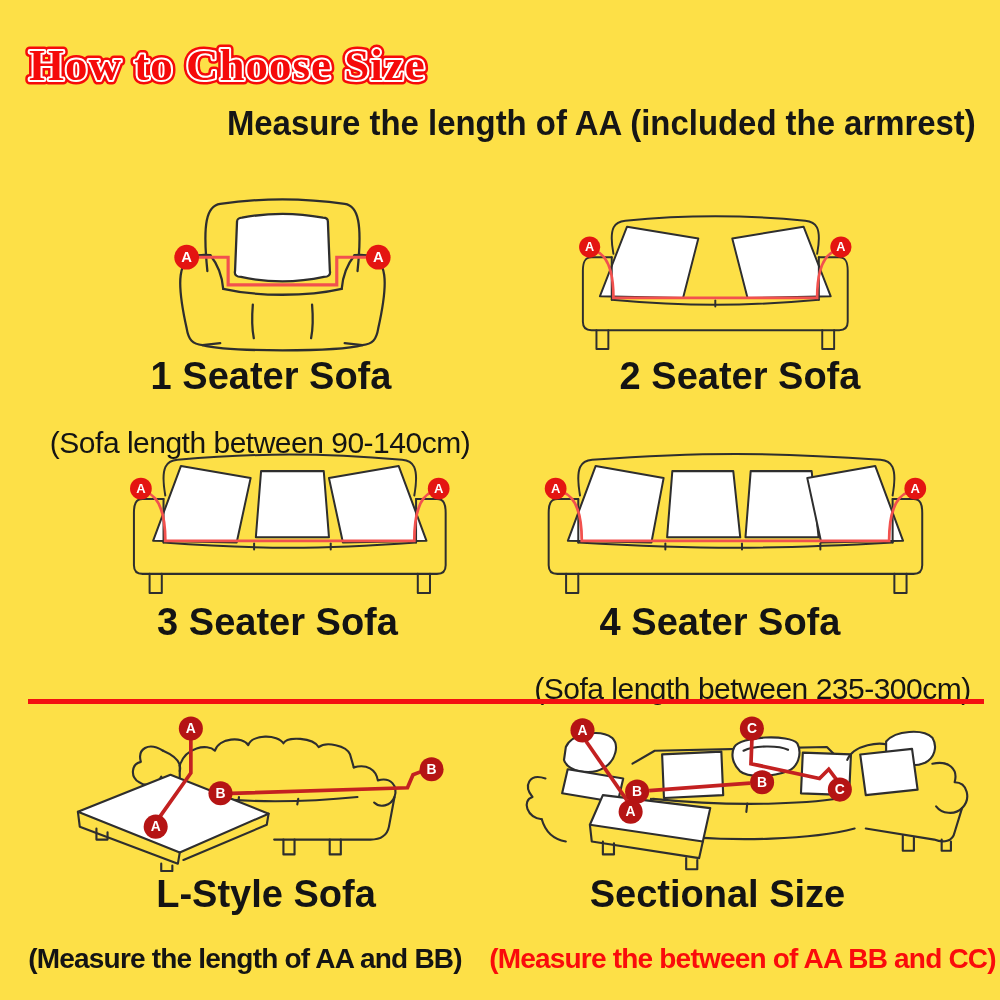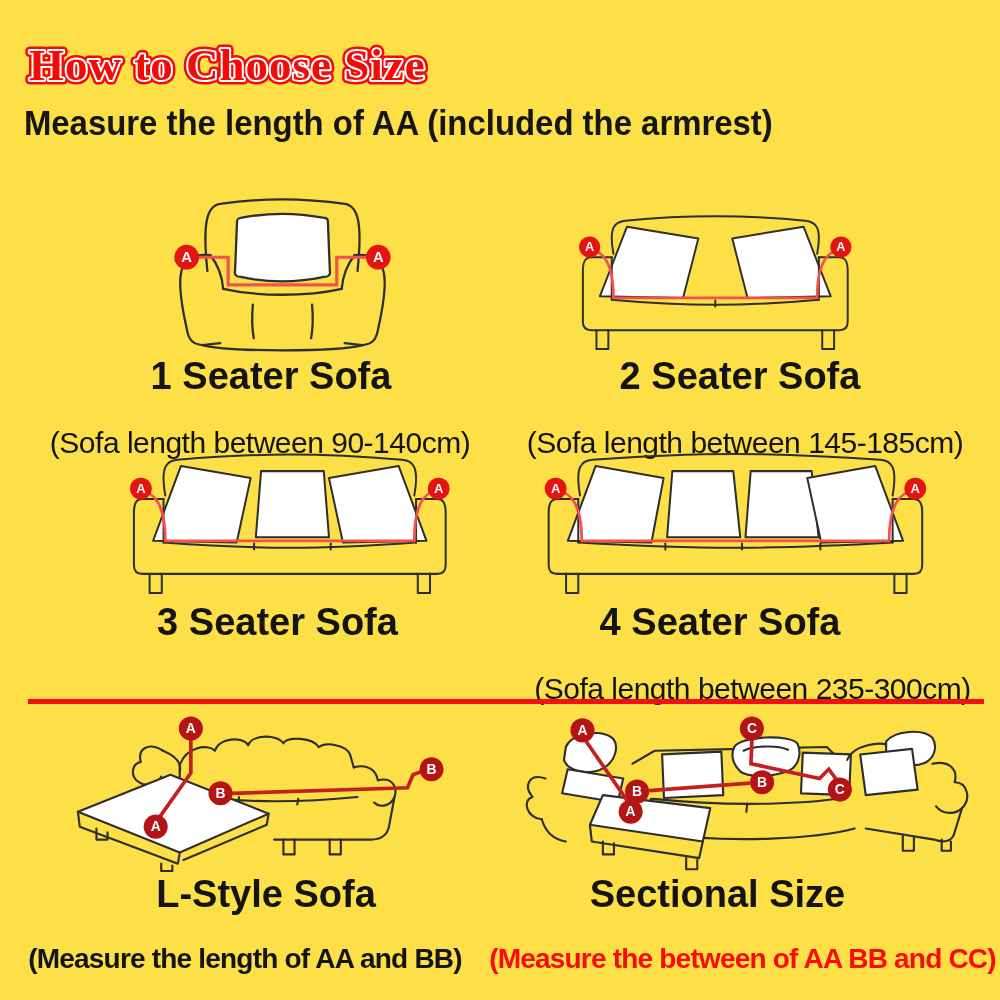--- a/index.html
+++ b/index.html
@@ -7,21 +7,21 @@
         font-family:"Liberation Sans",sans-serif;}
 
   
   .title-wrap{position:absolute;left:25px;top:30px;}
   .t-outline{fill:none;stroke:var(--title-red);stroke-width:9;stroke-linejoin:round;}
   .t-white{fill:none;stroke:#ffffff;stroke-width:4;stroke-linejoin:round;}
   .t-fill{fill:var(--title-red);}
   .title-text{font-family:"Liberation Serif",serif;font-weight:bold;font-size:45px;letter-spacing:1px;}
 
   
-  .subtitle{position:absolute;left:0;top:103px;width:1000px;text-align:left;}
+  .subtitle{position:absolute;left:0;top:103px;width:1000px;text-align:right;}
   .subtitle span{display:inline-block;transform:scaleX(.94);font-weight:600;font-size:35px;color:#161616;}
 
   
   .figure{position:absolute;display:flex;flex-direction:column;align-items:center;}
   .draw{display:flex;align-items:flex-end;justify-content:center;}
   #fig1{left:10px;top:188px;width:490px;}  #fig1 .draw{height:166px;}
   #fig2{left:505px;top:188px;width:490px;} #fig2 .draw{height:166px;}
   #fig3{left:10px;top:440px;width:490px;}  #fig3 .draw{height:160px;}
   #fig4{left:505px;top:440px;width:490px;} #fig4 .draw{height:160px;}
   #fig5{left:5px;top:708px;width:490px;}   #fig5 .draw{height:164px;}
@@ -112,21 +112,20 @@
         <path class="sketch" d="M30,144 L30,166 L44,166 L44,144"></path>
         <path class="sketch" d="M296,144 L296,166 L310,166 L310,144"></path>
         <path class="mline" d="M28,50 Q50,58 50,106 L290,106 Q290,58 312,50"></path>
         <circle class="badge" cx="22" cy="46" r="12.5"></circle>
         <text class="badge-text" x="22" y="51">A</text>
         <circle class="badge" cx="318" cy="46" r="12.5"></circle>
         <text class="badge-text" x="318" y="51">A</text>
       </svg>
     </div>
     <div class="sofa-name">2 Seater Sofa</div>
-    <div class="sofa-caption">(Sofa length between 145-185cm)</div>
   </div>
 
   <div class="figure" id="fig3">
     <div class="draw">
       <svg viewBox="0 0 390 178">
         <path class="sketch" d="M52,58 C46,24 54,18 66,17 C160,9 230,9 324,17 C336,18 344,24 338,58"></path>
         <path class="sketch-fill" d="M38,110 L70,24 L150,38 L134,112 Z"></path>
         <path class="sketch-fill" d="M156,106 L162,30 L234,30 L240,106 Z"></path>
         <path class="sketch-fill" d="M352,110 L320,24 L240,38 L256,112 Z"></path>
         <path class="sketch" d="M50,62 L26,62 C18,62 16,68 16,78 L16,138 Q16,148 26,148 L364,148 Q374,148 374,138 L374,78 C374,68 372,62 364,62 L340,62"></path>

